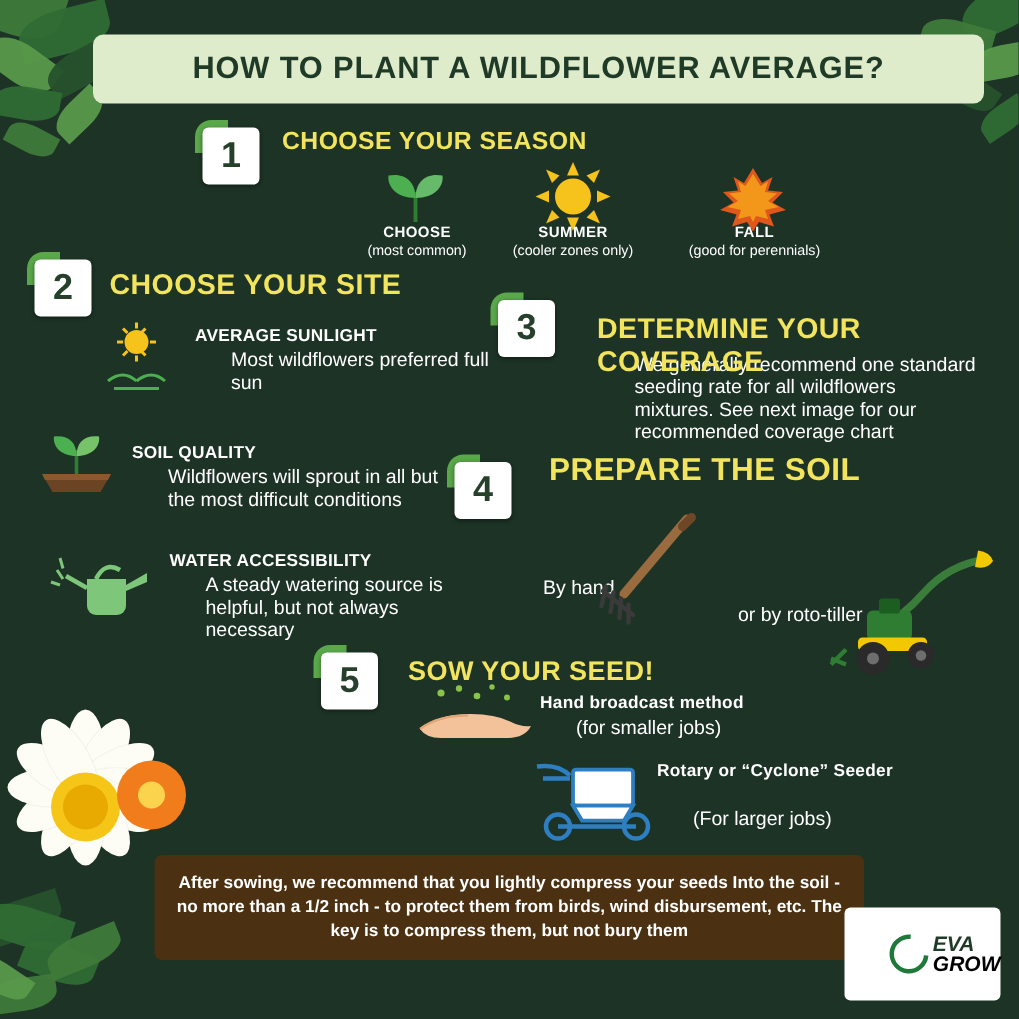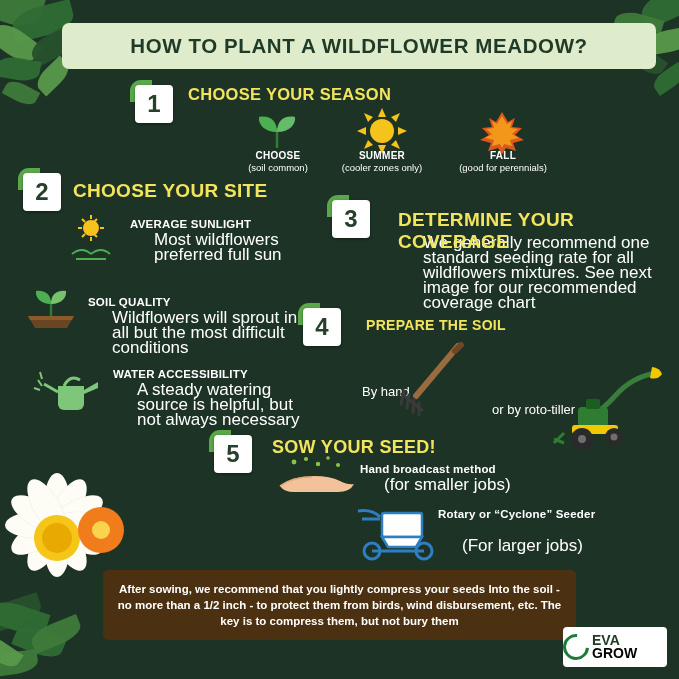--- a/index.html
+++ b/index.html
@@ -41,21 +41,21 @@
     z-index:3;
   }
 
   .step-head{
     position:absolute;color:#f2e45c;font-weight:bold;font-size:16.5px;letter-spacing:.3px;
     z-index:5;
   }
   .step-head.big{font-size:19px;}
 
   .body-text{
-    position:absolute;color:#ffffff;font-size:17px;line-height:15px;padding-left:24px;
+    position:absolute;color:#ffffff;font-size:13px;line-height:15px;padding-left:24px;
   }
   .sub-head{
     position:absolute;color:#ffffff;font-size:11.5px;font-weight:bold;letter-spacing:.2px;
   }
   .cap{
     position:absolute;color:#ffffff;font-size:9.5px;text-align:center;line-height:12px;
   }
   .cap .t{font-weight:bold;font-size:10px;letter-spacing:.3px;}
   .plain{
     position:absolute;color:#ffffff;font-size:13px;margin-top:29px;
@@ -67,22 +67,22 @@
     background:#4b3112;border-radius:5px;
     display:flex;align-items:center;justify-content:center;
     padding:0 14px;box-sizing:border-box;
   }
   .note span{
     color:#ffffff;font-size:11.5px;line-height:16px;text-align:center;font-weight:bold;
   }
 
   
   .logo{
-    position:absolute;right:12px;bottom:12px;width:104px;height:40px;
-    background:#ffffff;border-radius:4px;display:flex;align-items:center;justify-content:flex-start;
+    position:absolute;right:12px;bottom:12px;width:104px;height:62px;
+    background:#ffffff;border-radius:4px;display:flex;align-items:center;justify-content:flex-end;font-style:italic;
   }
   .logo-inner{display:flex;align-items:center;gap:3px;}
   .logo-mark{width:20px;height:20px;border:3px solid #1f7a3a;border-radius:50%;border-right-color:transparent;transform:rotate(-40deg);}
   .logo-txt{font-weight:bold;font-size:14px;color:#1f3a26;line-height:13px;}
   .logo-txt .g{color:#000000;}
 
   
   .daisy{position:absolute;left:-18px;top:455px;width:200px;height:210px;}
   .petal{position:absolute;width:26px;height:62px;background:#fdfdf5;border-radius:50%;
          left:62px;top:18px;transform-origin:50% 52px;box-shadow:0 0 1px rgba(0,0,0,.15);}
@@ -114,39 +114,39 @@
     <div class="leaf dark" style="left:626px;top:50px;width:40px;height:20px;transform:rotate(34deg);"></div>
     <div class="leaf l2" style="left:652px;top:70px;width:34px;height:18px;transform:rotate(-34deg);"></div>
   </div>
   <div>
     <div class="leaf dark" style="left:-14px;top:600px;width:56px;height:26px;transform:rotate(-18deg);"></div>
     <div class="leaf l2" style="left:14px;top:630px;width:50px;height:24px;transform:rotate(22deg);"></div>
     <div class="leaf" style="left:-8px;top:652px;width:46px;height:22px;transform:rotate(-8deg);"></div>
   </div>
 
   <div class="title-bar">
-    <span>HOW TO PLANT A WILDFLOWER MEADOW?</span>
+    <span>HOW TO PLANT A WILDFLOWER AVERAGE?</span>
   </div>
 
   <div class="badge-leaf" style="left:130px;top:80px;"></div>
   <div class="badge" style="left:135px;top:85px;">
     <span>1</span>
   </div>
   <div class="step-head" style="left:188px;top:85px;">CHOOSE YOUR SEASON</div>
 
   <div style="position:absolute;left:250px;top:112px;">
     <svg width="54" height="38" viewBox="0 0 54 38">
       <path d="M27 36 L27 16" stroke="#2e7d32" stroke-width="2.6" fill="none"></path>
       <path d="M27 20 C14 20 8 12 9 5 C20 3 27 9 27 20 Z" fill="#4caf50"></path>
       <path d="M27 20 C40 20 46 12 45 5 C34 3 27 9 27 20 Z" fill="#66bb6a"></path>
     </svg>
   </div>
   <div class="cap" style="left:232px;top:150px;width:92px;">
     <div class="t">CHOOSE</div>
-    <div>(soil common)</div>
+    <div>(most common)</div>
   </div>
 
   <div style="position:absolute;left:357px;top:108px;">
     <svg width="50" height="46" viewBox="0 0 50 46">
       <g fill="#f6c21c">
         <circle cx="25" cy="23" r="12"></circle>
         <path d="M25 0 l4 9 -8 0 z"></path>
         <path d="M25 46 l4 -9 -8 0 z"></path>
         <path d="M0 23 l9 4 0 -8 z"></path>
         <path d="M50 23 l-9 4 0 -8 z"></path>
@@ -226,21 +226,21 @@
   <div class="badge" style="left:332px;top:200px;">
     <span>3</span>
   </div>
   <div class="step-head big" style="left:398px;top:209px;">DETERMINE YOUR COVERAGE</div>
   <div class="body-text" style="left:399px;top:235px;width:230px;">We generally recommend one standard seeding rate for all  wildflowers mixtures. See next image for our recommended coverage chart</div>
 
   <div class="badge-leaf" style="left:298px;top:303px;"></div>
   <div class="badge" style="left:303px;top:308px;">
     <span>4</span>
   </div>
-  <div class="step-head" style="left:366px;top:317px;font-size:14px;">PREPARE THE SOIL</div>
+  <div class="step-head" style="left:366px;top:302px;font-size:21px;">PREPARE THE SOIL</div>
 
   <div class="plain" style="left:362px;top:355px;">By hand</div>
   <div class="plain" style="left:492px;top:373px;">or by roto-tiller</div>
 
   <div style="position:absolute;left:392px;top:344px;">
     <svg width="80" height="72" viewBox="0 0 80 72">
       <path d="M66 2 L24 52" stroke="#9a6b3f" stroke-width="6" stroke-linecap="round" fill="none"></path>
       <path d="M69 1 L63 7" stroke="#6d4726" stroke-width="6" stroke-linecap="round" fill="none"></path>
       <g stroke="#3a3a3a" stroke-width="3" fill="none" stroke-linecap="round">
         <path d="M10 50 L30 66"></path>

